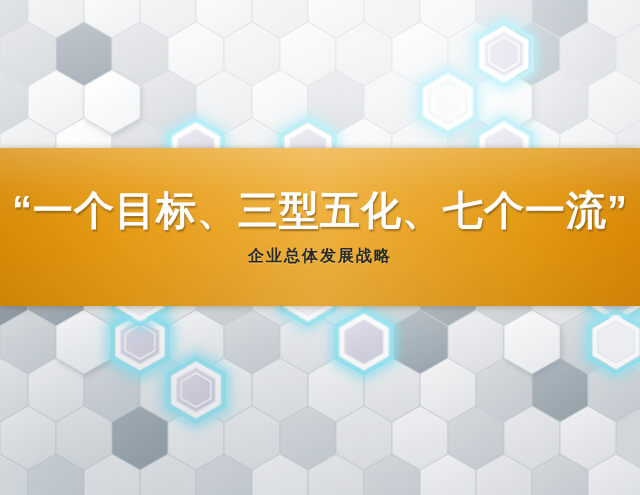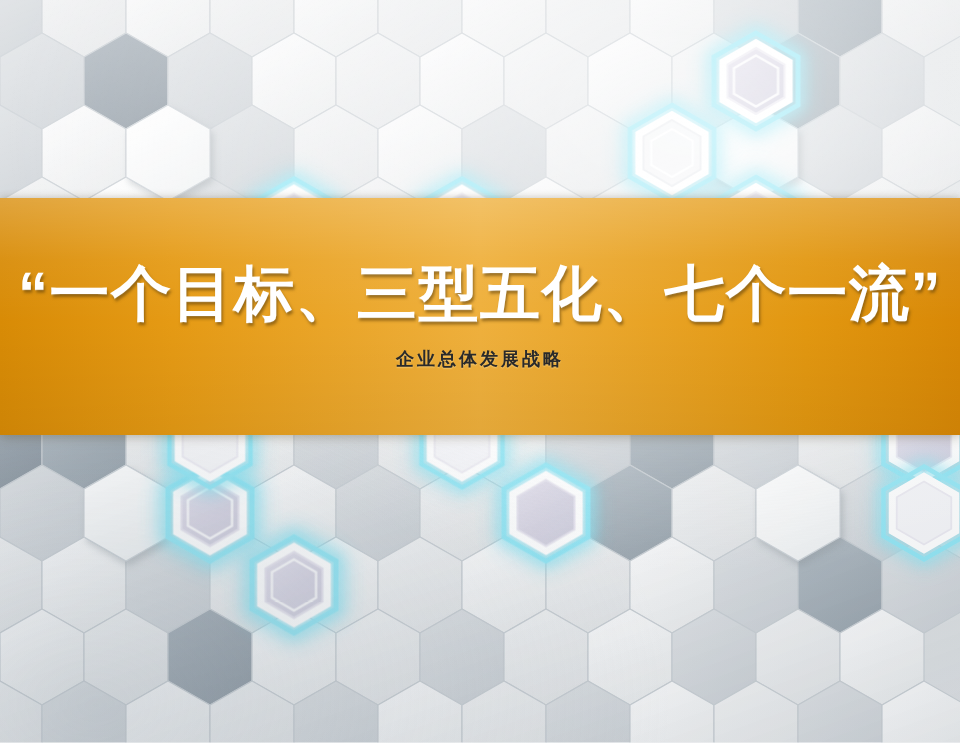--- a/index.html
+++ b/index.html
@@ -36,21 +36,21 @@
     background:
       radial-gradient(115% 95% at 72% 18%, rgba(255,255,255,0.55) 0%, rgba(255,255,255,0.0) 62%),
       radial-gradient(100% 90% at 10% 95%, rgba(150,162,172,0.30) 0%, rgba(150,162,172,0.0) 60%),
       linear-gradient(160deg, rgba(255,255,255,0.30) 0%, rgba(255,255,255,0.0) 45%, rgba(140,152,162,0.16) 100%);
   }
 
   
   #title-band {
     position: absolute;
     left: 0;
-    top: 132px;
+    top: 148px;
     width: 640px;
     height: 158px;
     background:
       linear-gradient(to bottom,
         rgba(255,255,255,0.22) 0%,
         rgba(255,255,255,0.06) 26%,
         rgba(0,0,0,0.00) 52%,
         rgba(0,0,0,0.05) 100%),
       linear-gradient(to right,
         #d88b06 0%,
@@ -73,21 +73,21 @@
     line-height: 1.08;
     white-space: nowrap;
     text-shadow:
       1px 2px 2px rgba(90,60,10,0.55),
       0 1px 0 rgba(255,255,255,0.25);
     margin: 0 0 14px 0;
     padding: 0;
   }
 
   #sub-title {
-    font-size: 12px;
+    font-size: 16px;
     font-weight: bold;
     color: #2a2a2a;
     letter-spacing: 2px;
     line-height: 1.2;
     white-space: nowrap;
     text-shadow: 0 1px 1px rgba(255,225,160,0.55);
     margin: 0;
     padding: 0;
   }
 </style>

